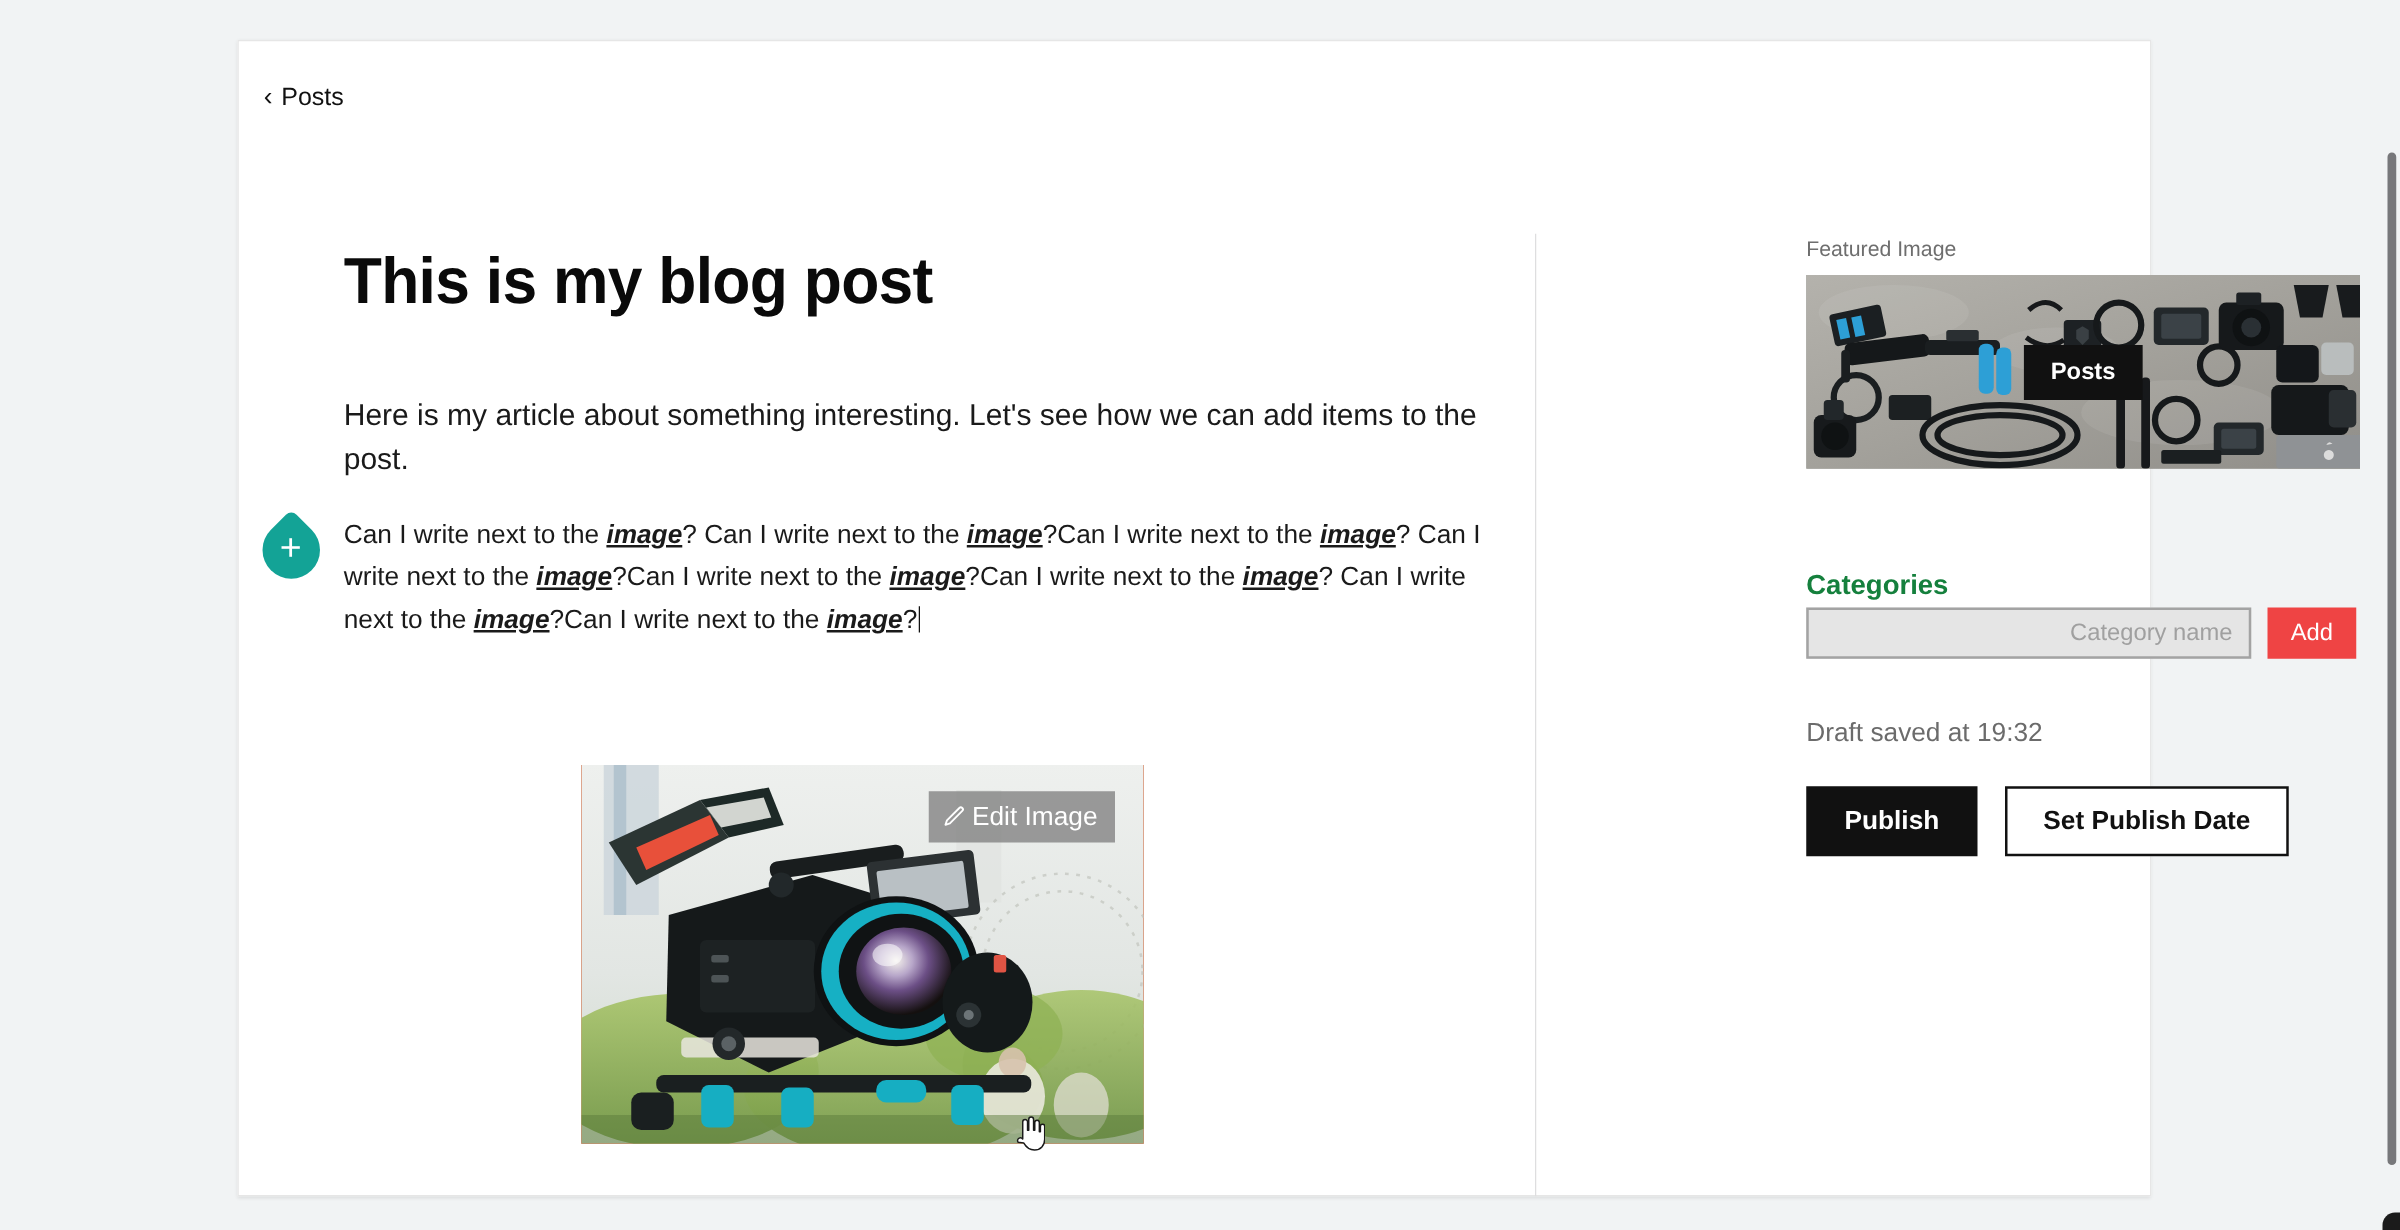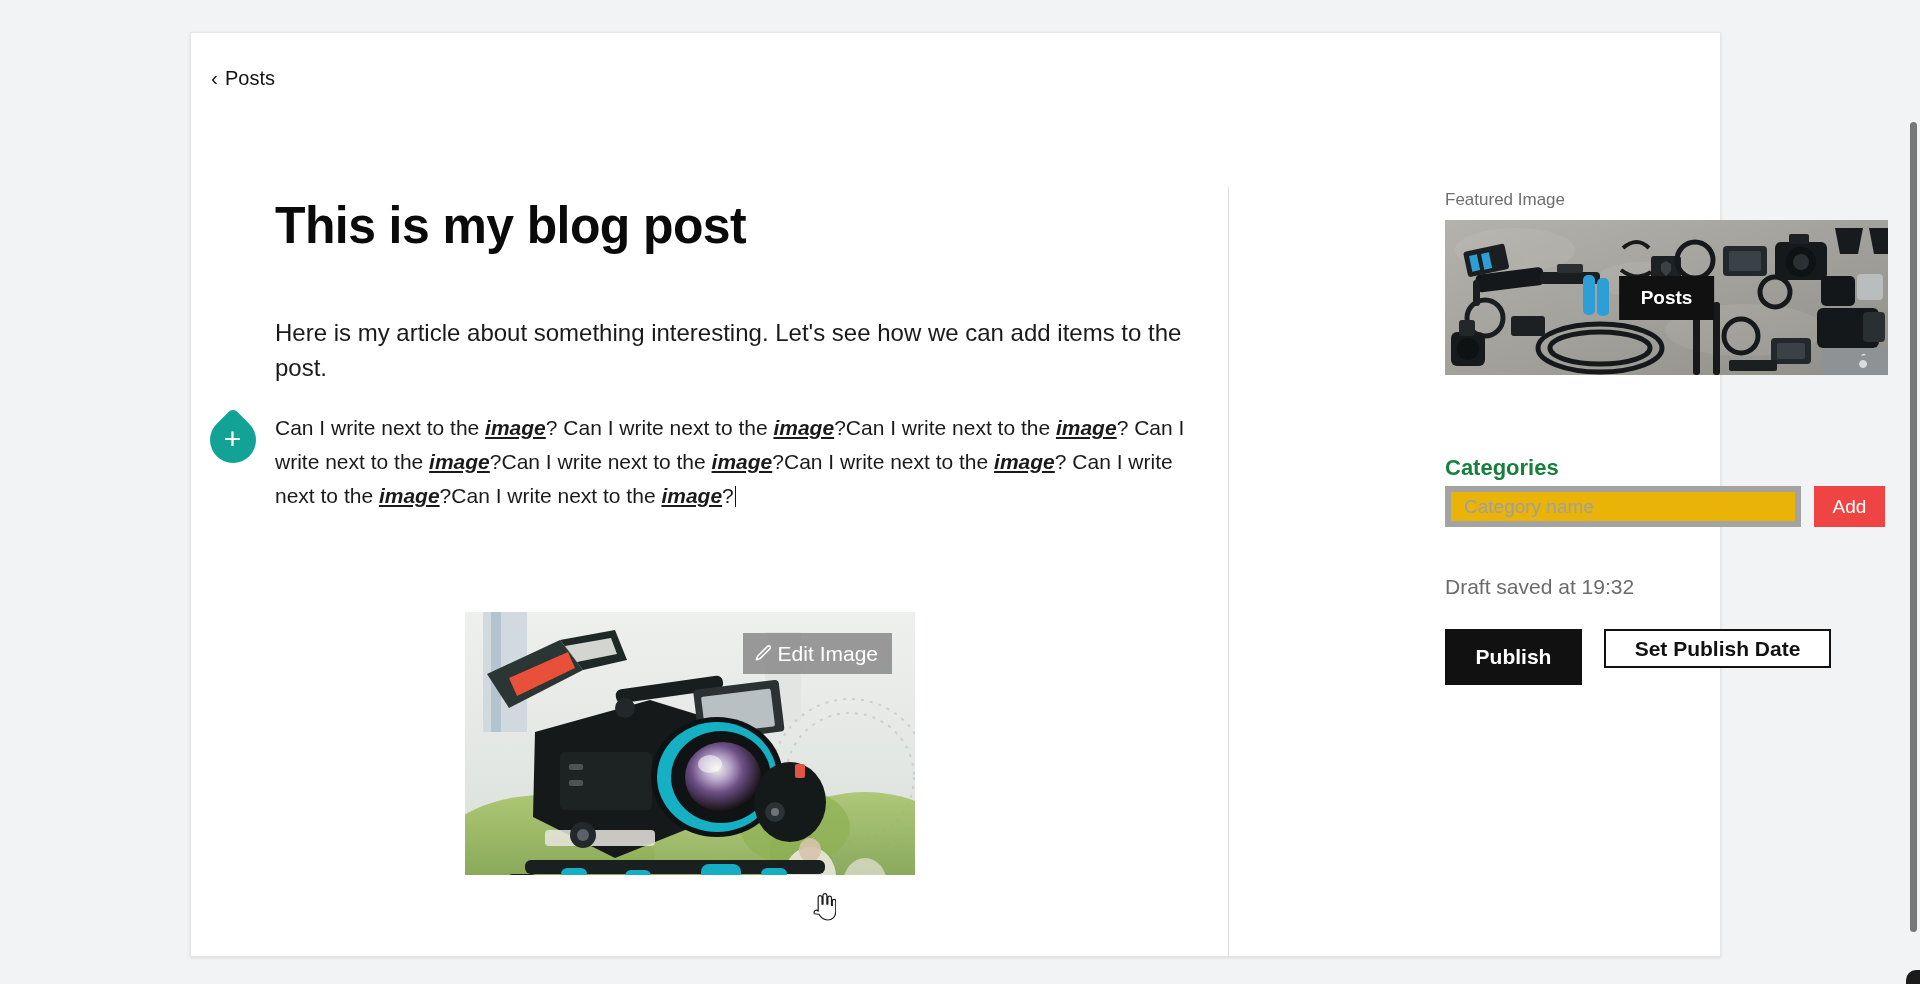--- a/index.html
+++ b/index.html
@@ -162,21 +162,21 @@
     vertical-align: -4px;
     margin-left: 1px;
   }
 
   
   .inline-image {
     position: absolute;
     left: 274px;
     top: 459px;
     width: 450px;
-    height: 263px;
+    height: 303px;
     overflow: hidden;
     background: #c2410c;
     cursor: pointer;
   }
   .inline-image .photo { position: absolute; inset: 0; }
 
   .edit-image-btn {
     position: absolute;
     right: 23px;
     top: 21px;
@@ -249,27 +249,28 @@
     position: absolute;
     left: 217px;
     top: 453px;
     display: flex;
     align-items: stretch;
     gap: 13px;
   }
   .cat-input {
     width: 356px;
     height: 41px;
-    border: 6px solid #a3a3a3;
-    background: #eab308;
+    border: 2px solid #a3a3a3;
+    background: #e5e5e5;
     font-size: 19px;
     color: #333;
     padding: 0 13px;
     font-family: "Liberation Sans", sans-serif;
     outline: none;
+    text-align: right;
   }
   .cat-input::placeholder { color: #a0a0a0; }
   .add-btn {
     width: 71px;
     height: 41px;
     background: #ef4444;
     color: #ffffff;
     font-size: 19px;
     border: none;
     cursor: pointer;
@@ -297,21 +298,21 @@
     background: #111111;
     color: #ffffff;
     font-size: 21px;
     font-weight: 700;
     border: none;
     cursor: pointer;
     font-family: "Liberation Sans", sans-serif;
   }
   .set-date-btn {
     width: 227px;
-    height: 39px;
+    height: 56px;
     background: #ffffff;
     color: #111111;
     font-size: 21px;
     font-weight: 700;
     border: 2px solid #111111;
     cursor: pointer;
     font-family: "Liberation Sans", sans-serif;
   }
 
   

